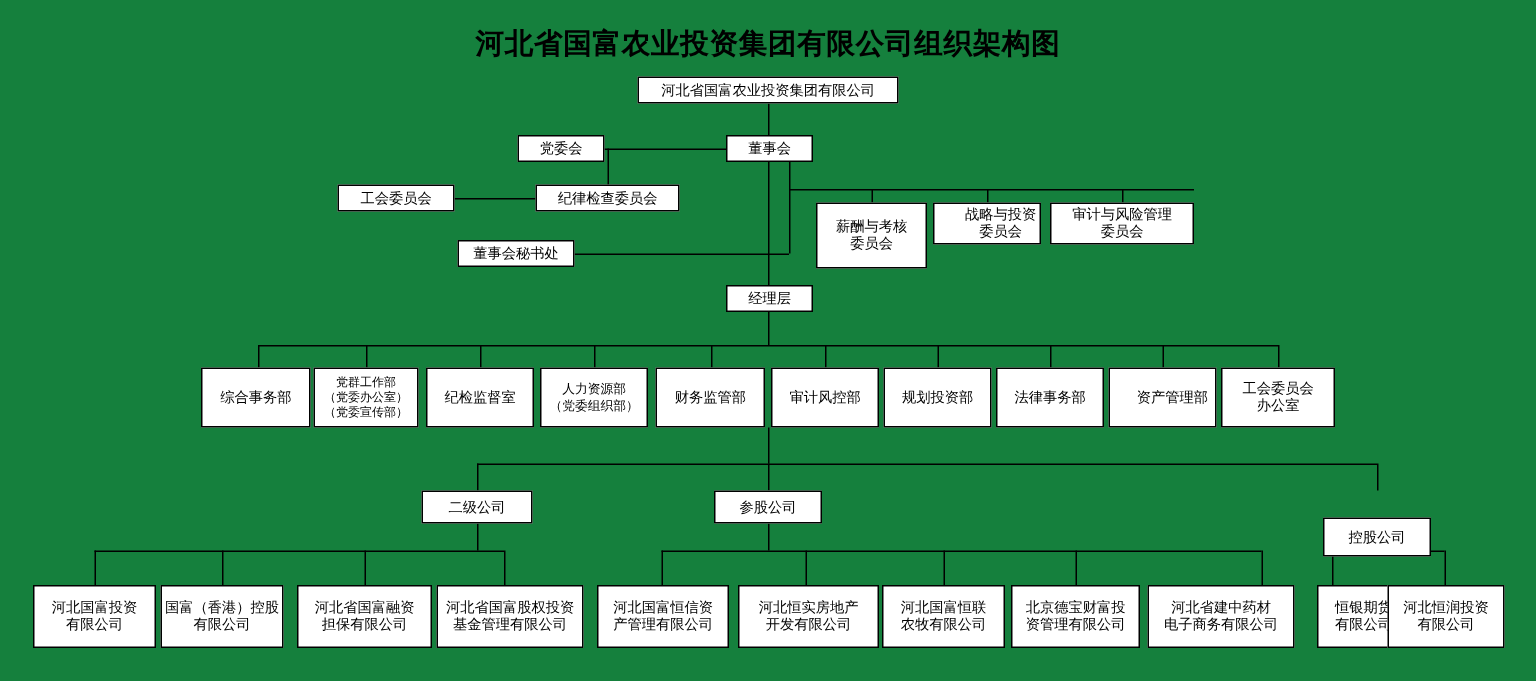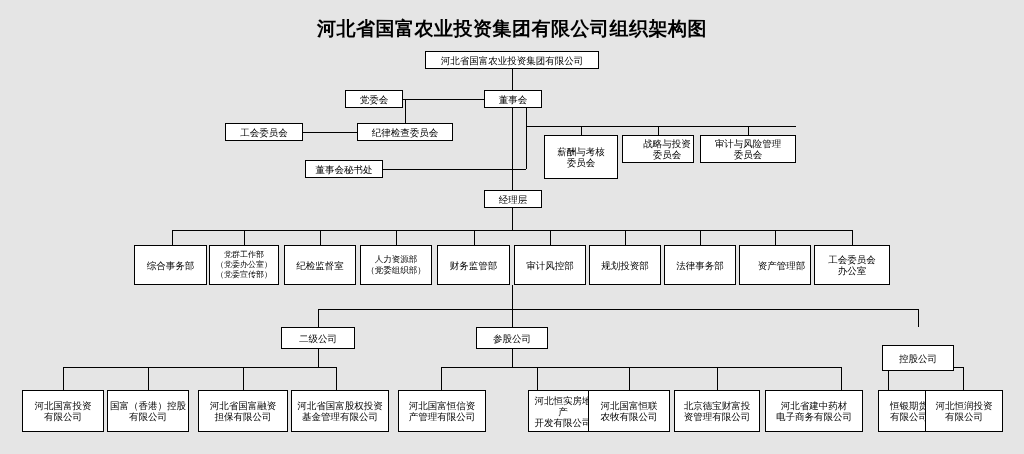--- a/index.html
+++ b/index.html
@@ -9,21 +9,21 @@
   }
   body {
     font-family: "Liberation Sans", "DejaVu Sans", sans-serif;
     color: #000000;
   }
   #page {
     position: relative;
     width: 1024px;
     height: 454px;
     overflow: hidden;
-    background: #e5e5e5;
+    background: #15803d;
   }
   .title {
     position: absolute;
     left: 0;
     top: 16px;
     width: 1024px;
     text-align: center;
     font-size: 19px;
     font-weight: bold;
     letter-spacing: 0.5px;
@@ -160,21 +160,21 @@
   <div class="node" style="left:22px; top:390px; width:82px; height:42px;">河北国富投资
 有限公司</div>
   <div class="node" style="left:107px; top:390px; width:82px; height:42px;">国富（香港）控股
 有限公司</div>
   <div class="node" style="left:198px; top:390px; width:90px; height:42px;">河北省国富融资
 担保有限公司</div>
   <div class="node" style="left:291px; top:390px; width:98px; height:42px;">河北省国富股权投资
 基金管理有限公司</div>
   <div class="node" style="left:398px; top:390px; width:88px; height:42px;">河北国富恒信资
 产管理有限公司</div>
-  <div class="node" style="left:492px; top:390px; width:70px; height:42px;margin-left:36px;">河北恒实房地产
+  <div class="node" style="left:492px; top:390px; width:94px; height:42px;">河北恒实房地产
 开发有限公司</div>
   <div class="node" style="left:588px; top:390px; width:82px; height:42px;">河北国富恒联
 农牧有限公司</div>
   <div class="node" style="left:674px; top:390px; width:86px; height:42px;">北京德宝财富投
 资管理有限公司</div>
   <div class="node" style="left:765px; top:390px; width:98px; height:42px;">河北省建中药材
 电子商务有限公司</div>
   <div class="node" style="left:858px; top:390px; width:62px; height:42px;margin-left:20px;">恒银期货
 有限公司</div>
   <div class="node" style="left:925px; top:390px; width:78px; height:42px;">河北恒润投资

